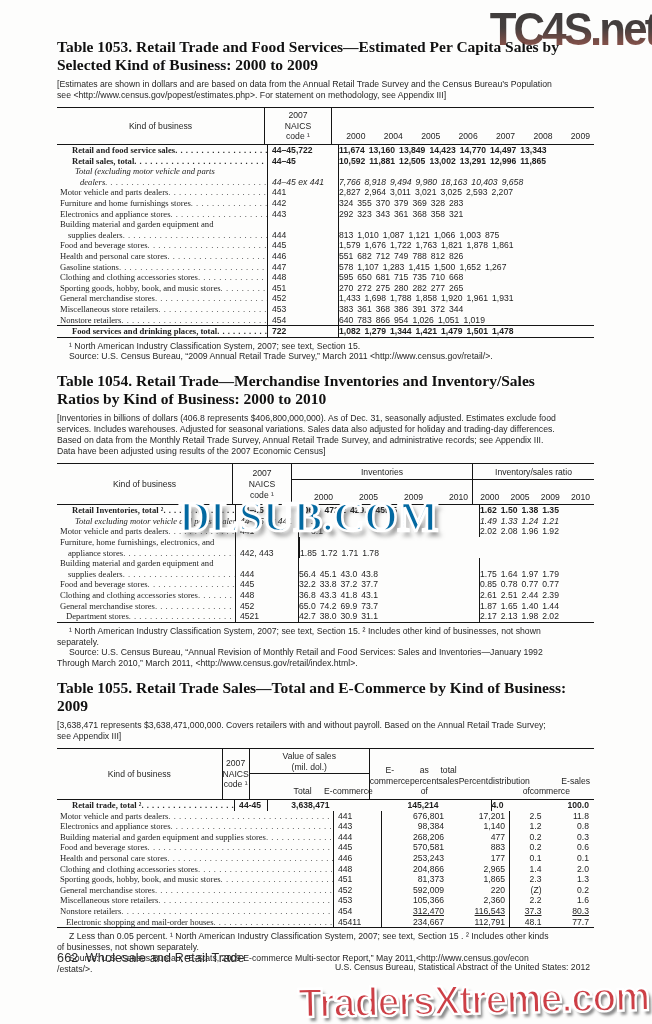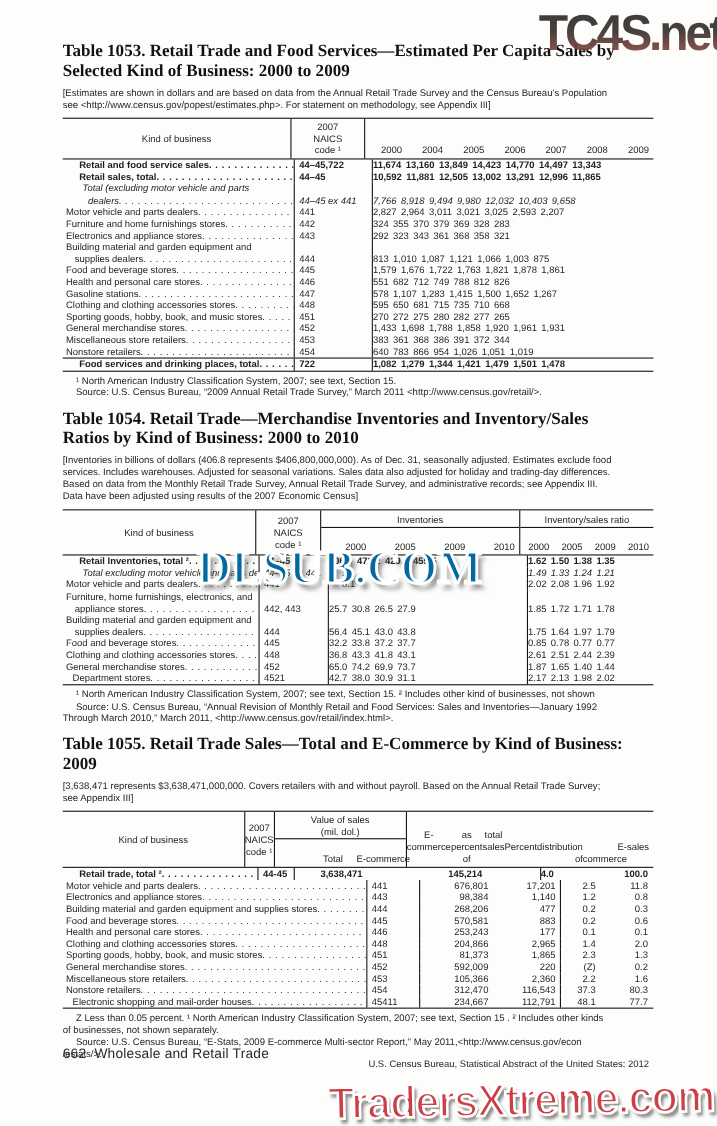--- a/index.html
+++ b/index.html
@@ -18,21 +18,21 @@
   .h-naics{display:flex;flex-direction:column;justify-content:center;text-align:center;
            border-left:1px solid #151515;border-right:1px solid #151515;}
   .h-years{flex:1;display:flex;align-items:flex-end;}
   .hy{flex:1;text-align:right;padding:0 4px 2px 0;}
   .tbody{}
   .trow{display:flex;align-items:stretch;}
   .trow.bold{font-weight:bold;}
   .trow.italic{font-style:italic;}
   .trow.rule-above{border-top:1px solid #151515;}
   .lbl{display:flex;flex-direction:column;justify-content:flex-end;overflow:hidden;padding-left:3px;}
-  .l1,.l2{white-space:nowrap;}
+  .l1,.l2{white-space:nowrap;font-family:Liberation Serif, serif;}
   .l2{display:flex;align-items:baseline;overflow:hidden;}
   .l2.cont{padding-left:8px;}
   .dots{flex:1;overflow:hidden;}
   .dots::after{content:" . . . . . . . . . . . . . . . . . . . . . . . . . . . . . . . . . . . . . . . . . . . . . . . . . . . . . . . . . .";letter-spacing:0.5px;}
   .naics{border-left:1px solid #151515;border-right:1px solid #151515;padding-left:4px;
          display:flex;flex-direction:column;justify-content:flex-end;white-space:nowrap;overflow:hidden;}
   .v{text-align:right;padding-right:4px;display:flex;flex-direction:column;justify-content:flex-end;align-items:flex-end;}
   .ind-bold .l2{padding-left:12px;}
   .it1{padding-left:15px;}
   .l2.cont.it2{padding-left:20px;}
@@ -160,21 +160,21 @@
                   <span>dealers</span>
                   <span class="dots"></span>
                 </div>
               </div>
               <div class="naics t53-naics">44–45 ex 441</div>
               <div class="grp ">
                 <div class="v t53-v">7,766</div>
                 <div class="v t53-v">8,918</div>
                 <div class="v t53-v">9,494</div>
                 <div class="v t53-v">9,980</div>
-                <div class="v t53-v">12,032</div>
+                <div class="v t53-v">18,163</div>
                 <div class="v t53-v">10,403</div>
                 <div class="v t53-v">9,658</div>
               </div>
             </div>
             <div class="trow">
               <div class="lbl t53-lbl">
                 <div class="l2">
                   <span>Motor vehicle and parts dealers</span>
                   <span class="dots"></span>
                 </div>
@@ -519,26 +519,20 @@
             </div>
             <div class="trow">
               <div class="lbl t54-lbl">
                 <div class="l1">Furniture, home furnishings, electronics, and</div>
                 <div class="l2 cont">
                   <span>appliance stores</span>
                   <span class="dots"></span>
                 </div>
               </div>
               <div class="naics t54-naics">442, 443</div>
-              <div class="grp t54-inv">
-                <div class="v ">25.7</div>
-                <div class="v ">30.8</div>
-                <div class="v ">26.5</div>
-                <div class="v ">27.9</div>
-              </div>
               <div class="grp t54-ratio grp-l">
                 <div class="v ">1.85</div>
                 <div class="v ">1.72</div>
                 <div class="v ">1.71</div>
                 <div class="v ">1.78</div>
               </div>
             </div>
             <div class="trow">
               <div class="lbl t54-lbl">
                 <div class="l1">Building material and garden equipment and</div>
@@ -642,20 +636,21 @@
                 <div class="v ">2.17</div>
                 <div class="v ">2.13</div>
                 <div class="v ">1.98</div>
                 <div class="v ">2.02</div>
               </div>
             </div>
           </div>
       </div>
       <div class="fnote" id="t1054-fn">
           <div class="ind">¹ North American Industry Classification System, 2007; see text, Section 15. ² Includes other kind of businesses, not shown</div>
+          <div>separately.</div>
           <div class="ind">Source: U.S. Census Bureau, “Annual Revision of Monthly Retail and Food Services: Sales and Inventories—January 1992</div>
           <div>Through March 2010,” March 2011, &lt;http://www.census.gov/retail/index.html&gt;.</div>
         </div>
     </div>
 
     <div class="sect" style="margin-top:10px;">
       <div class="ttl">
         <div>Table 1055. Retail Trade Sales—Total and E-Commerce by Kind of Business:</div>
         <div>2009</div>
       </div>
@@ -845,21 +840,21 @@
               </div>
             </div>
             <div class="trow">
               <div class="lbl t55-lbl">
                 <div class="l2">
                   <span>Nonstore retailers</span>
                   <span class="dots"></span>
                 </div>
               </div>
               <div class="naics t55-naics">454</div>
-              <div class="grp t55-pct-wrap" style="flex: 1 1 0%;">
+              <div class="grp t55-pct-wrap" style="flex: 1 1 0%; text-decoration: underline;">
                 <div class="v c55a">312,470</div>
                 <div class="v c55b">116,543</div>
                 <div class="v c55c grp-l">37.3</div>
                 <div class="v c55d">80.3</div>
               </div>
             </div>
             <div class="trow">
               <div class="lbl t55-lbl ind-sm">
                 <div class="l2">
                   <span>Electronic shopping and mail-order houses</span>

